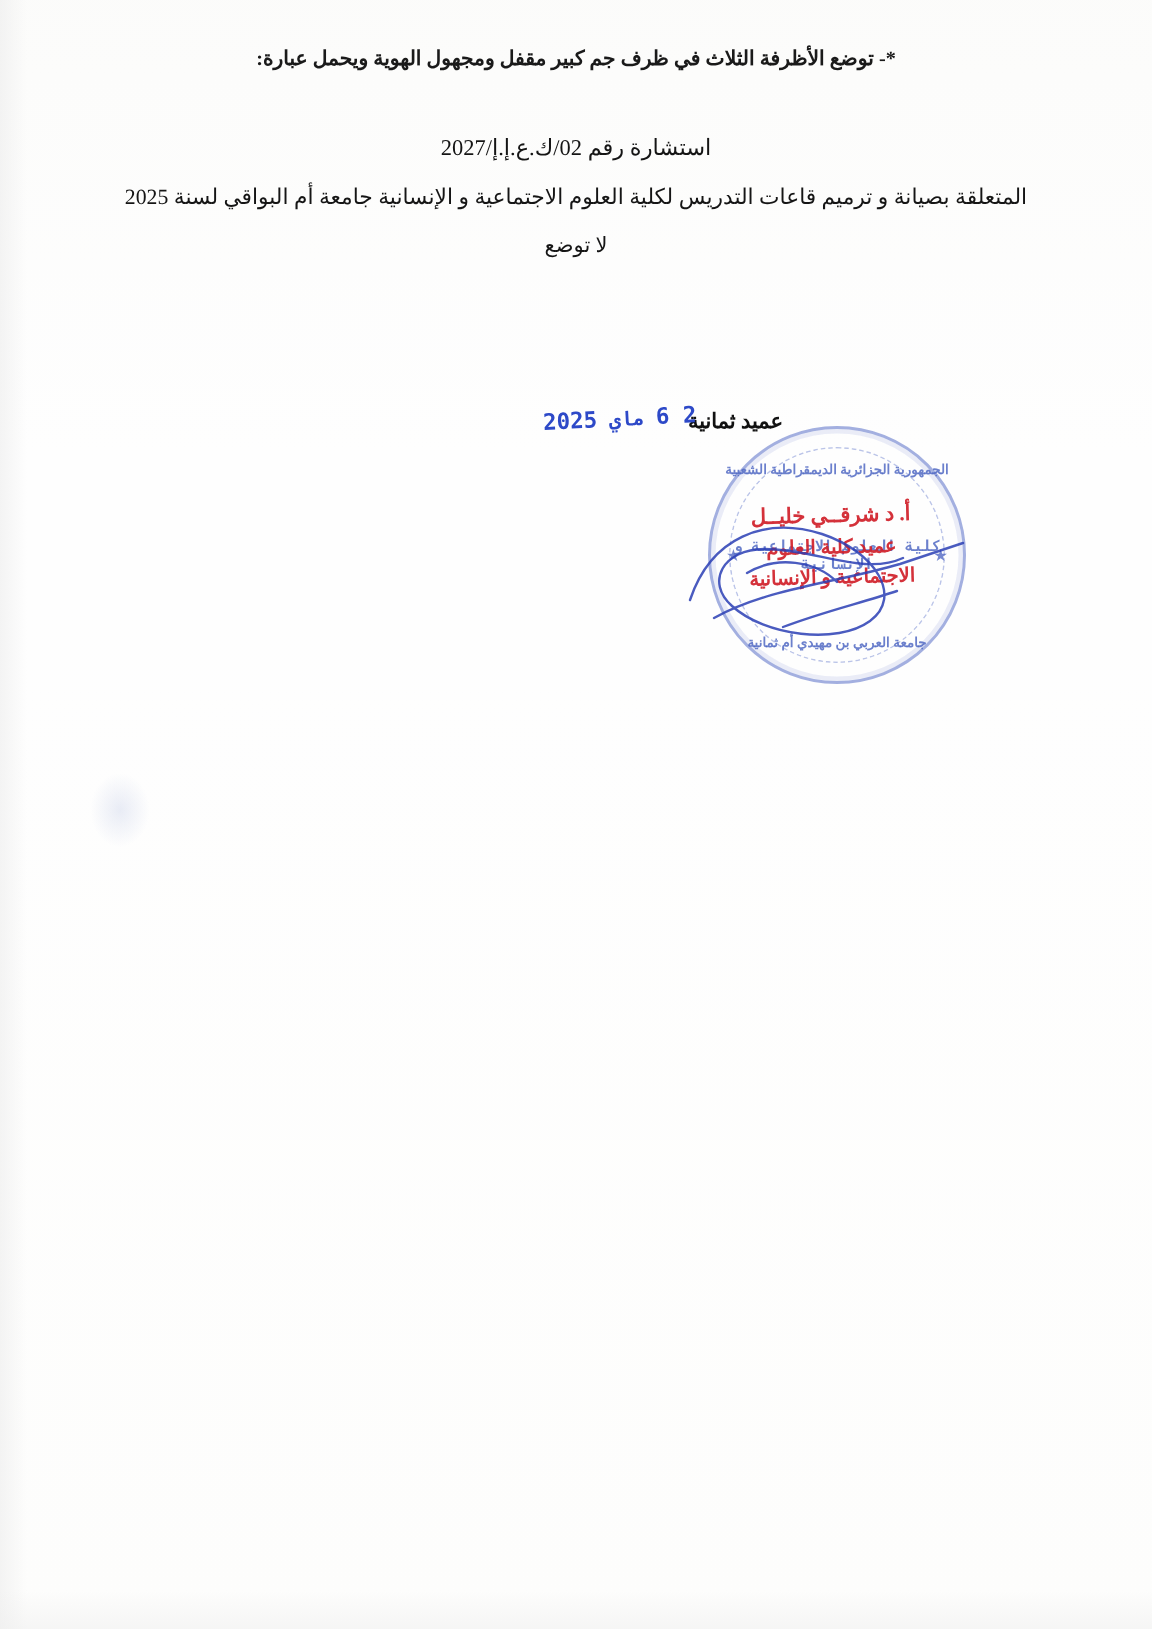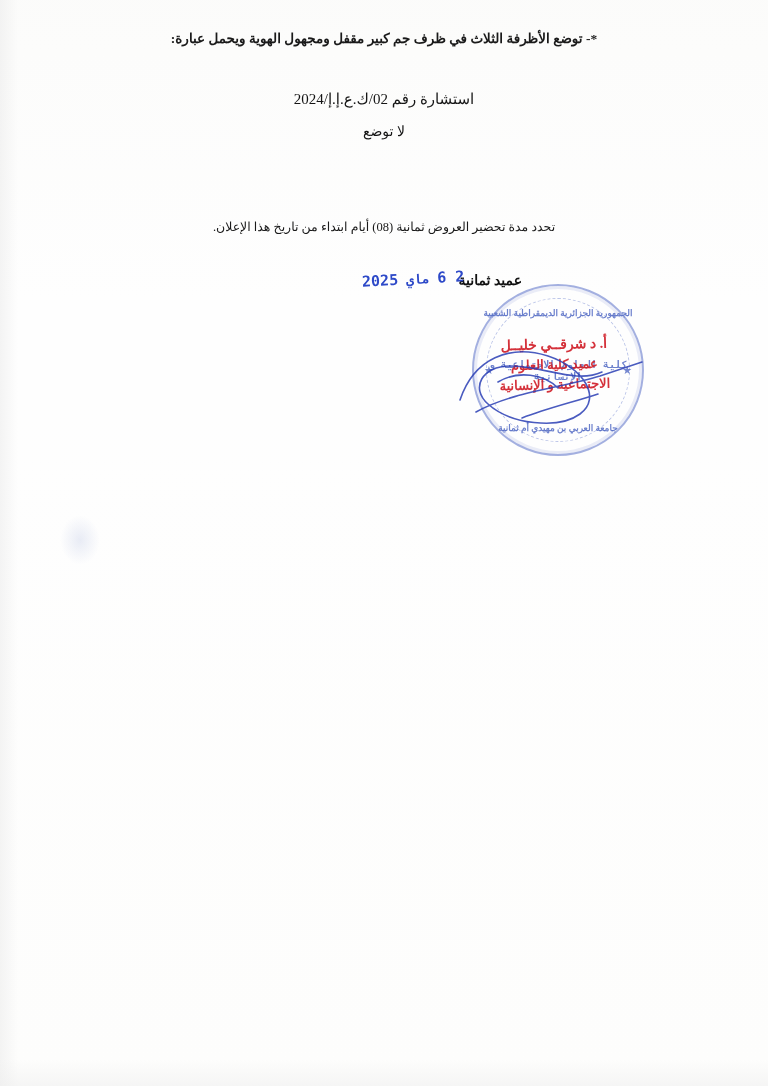--- a/index.html
+++ b/index.html
@@ -206,27 +206,25 @@
 <div class="page">
   <div class="scan-tint"></div>
   <div class="edge-shade"></div>
   <div class="edge-shade-bottom"></div>
 
   <div class="doc-body">
 
     <p class="line-note row-note">*- توضع الأظرفة الثلاث في ظرف جم كبير مقفل ومجهول الهوية ويحمل عبارة:</p>
 
     <div class="block-ref">
-      <p class="ref-line">استشارة رقم 02/ك.ع.إ.إ/2024</p>
+      <p class="ref-line">استشارة رقم 02/ك.ع.إ.إ/2027</p>
+      <p class="ref-line small">المتعلقة بصيانة و ترميم قاعات التدريس لكلية العلوم الاجتماعية و الإنسانية جامعة أم البواقي لسنة 2025</p>
       <p class="ref-line tiny">لا توضع</p>
     </div>
 
-    <div class="block-duration">
-      <span>تحدد مدة تحضير العروض ثمانية  (08) أيام ابتداء من تاريخ هذا الإعلان.</span>
-    </div>
 
   </div>
 
   <div class="sig-area">
 
     <div class="sig-title">عميد ثمانية</div>
 
     <div class="date-stamp">
       <span class="dnum">2 6</span>
       <span>ماي</span>

